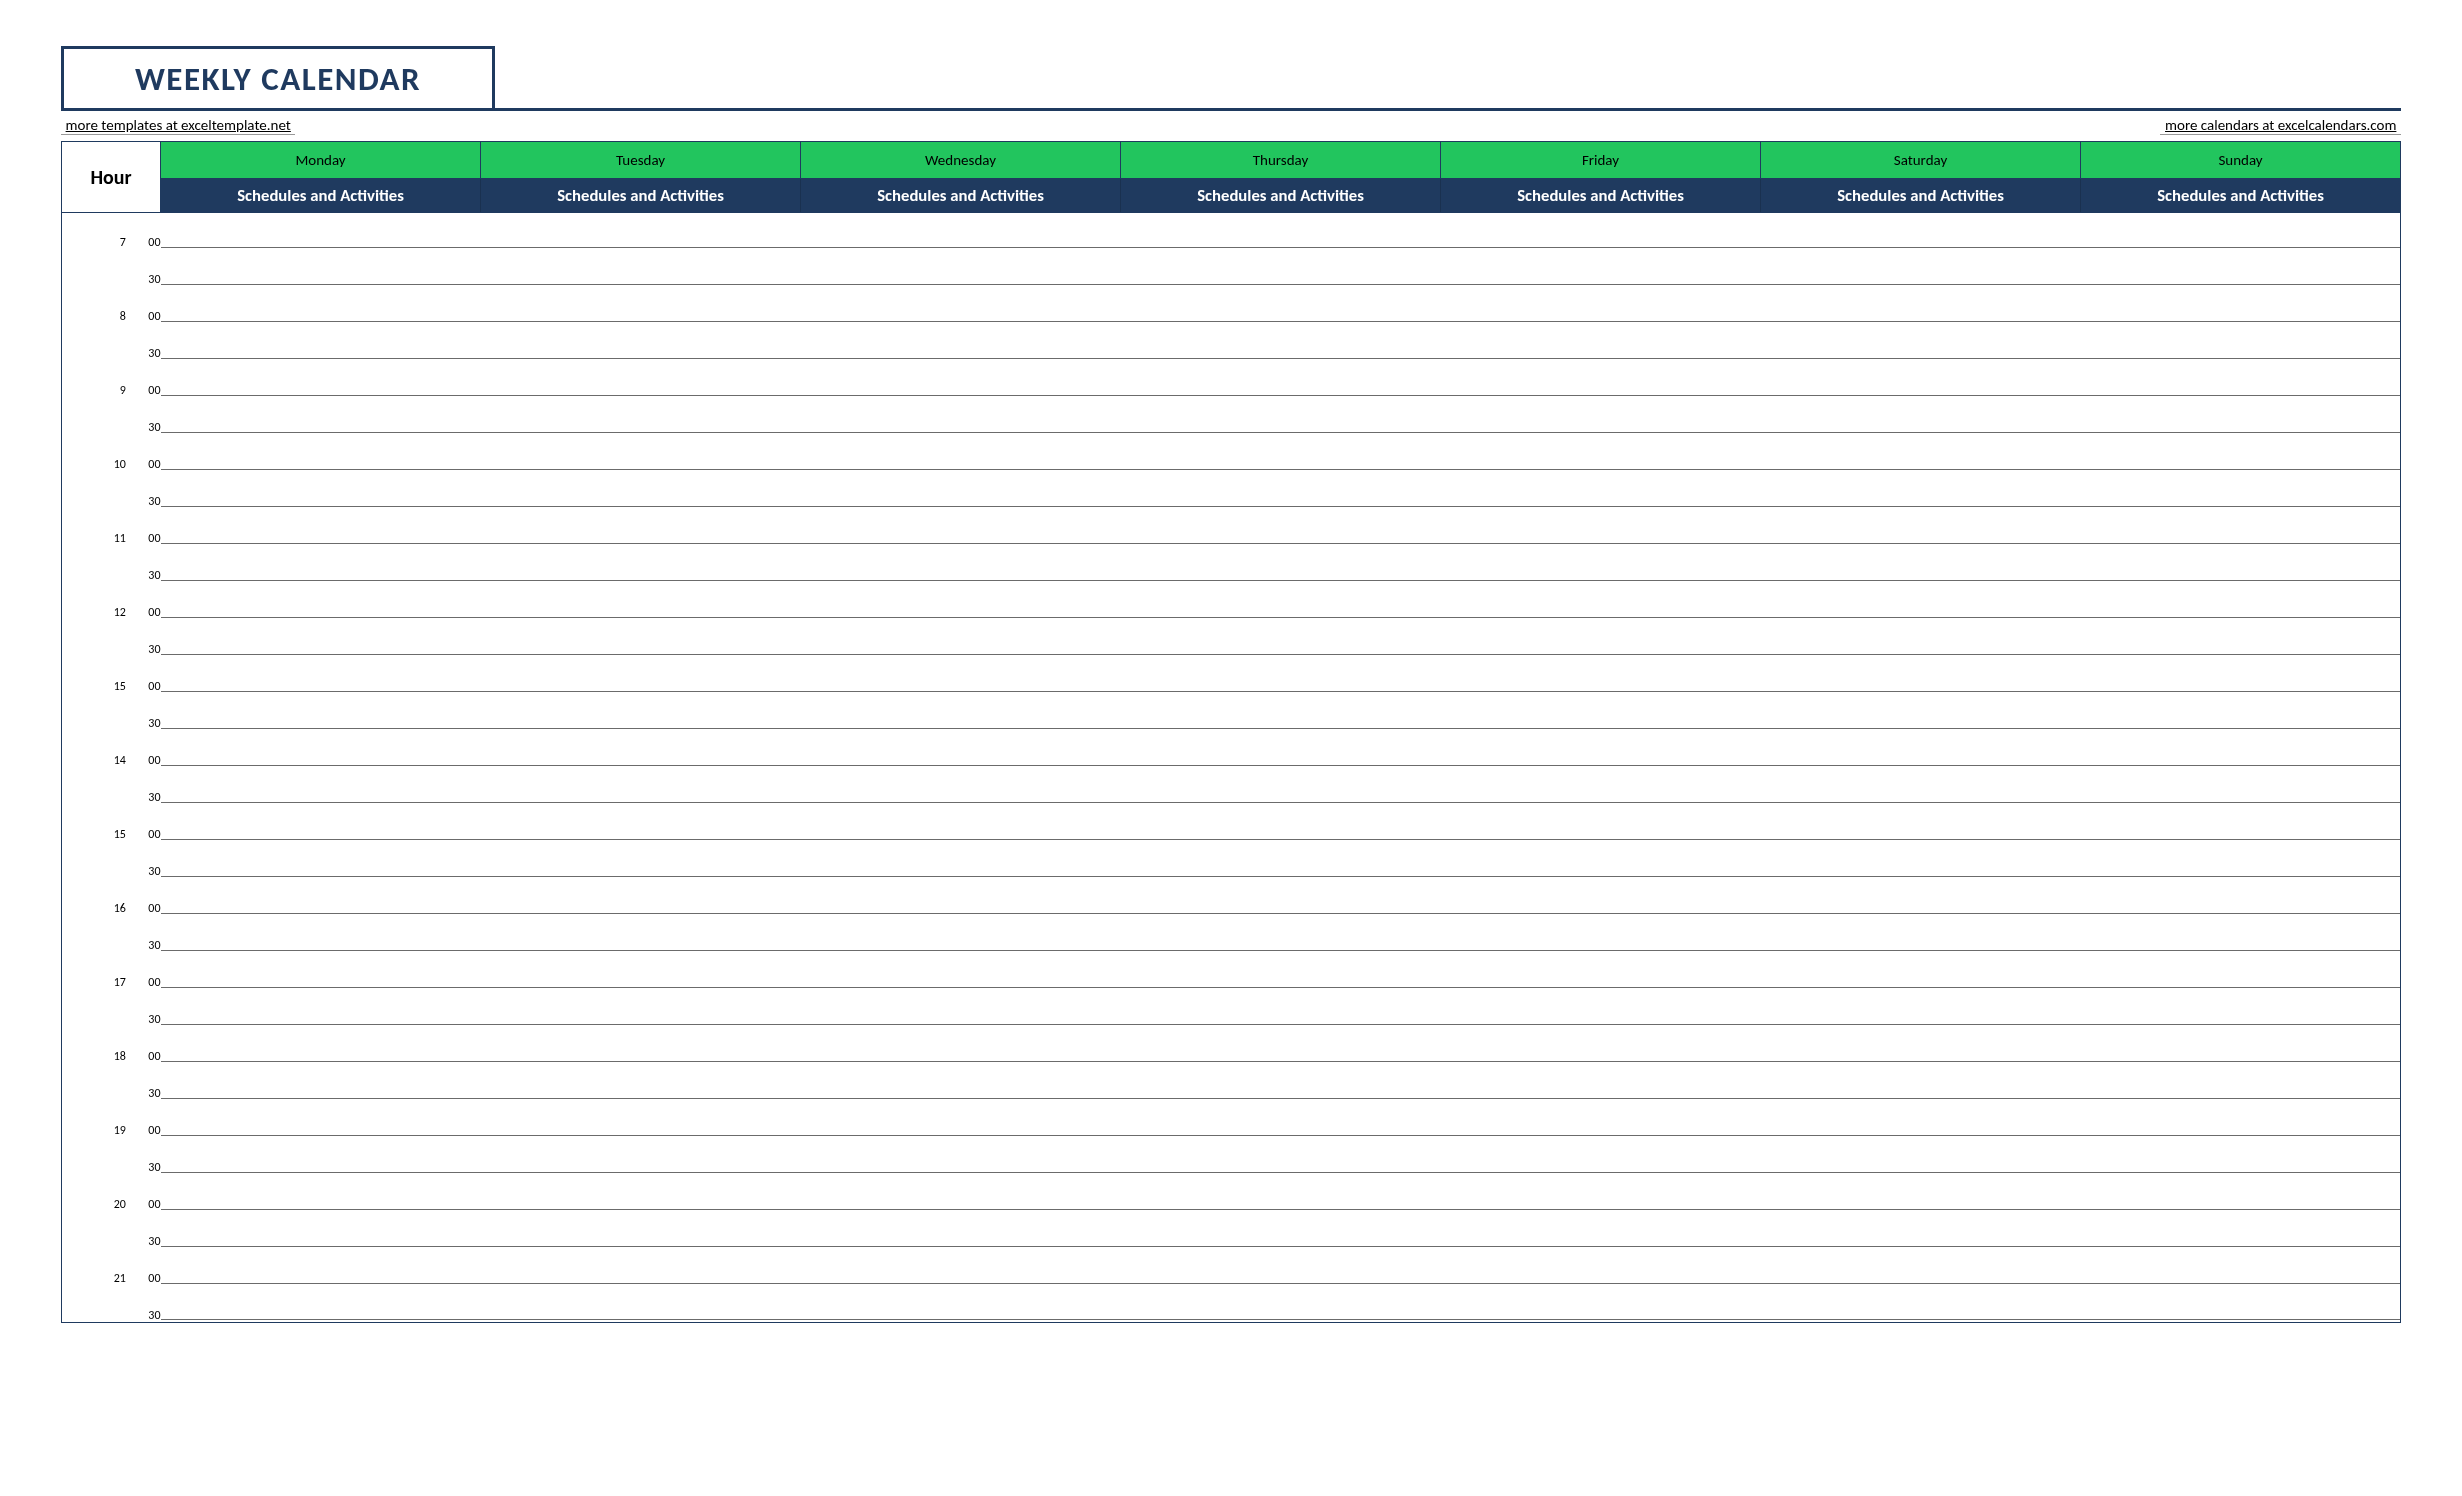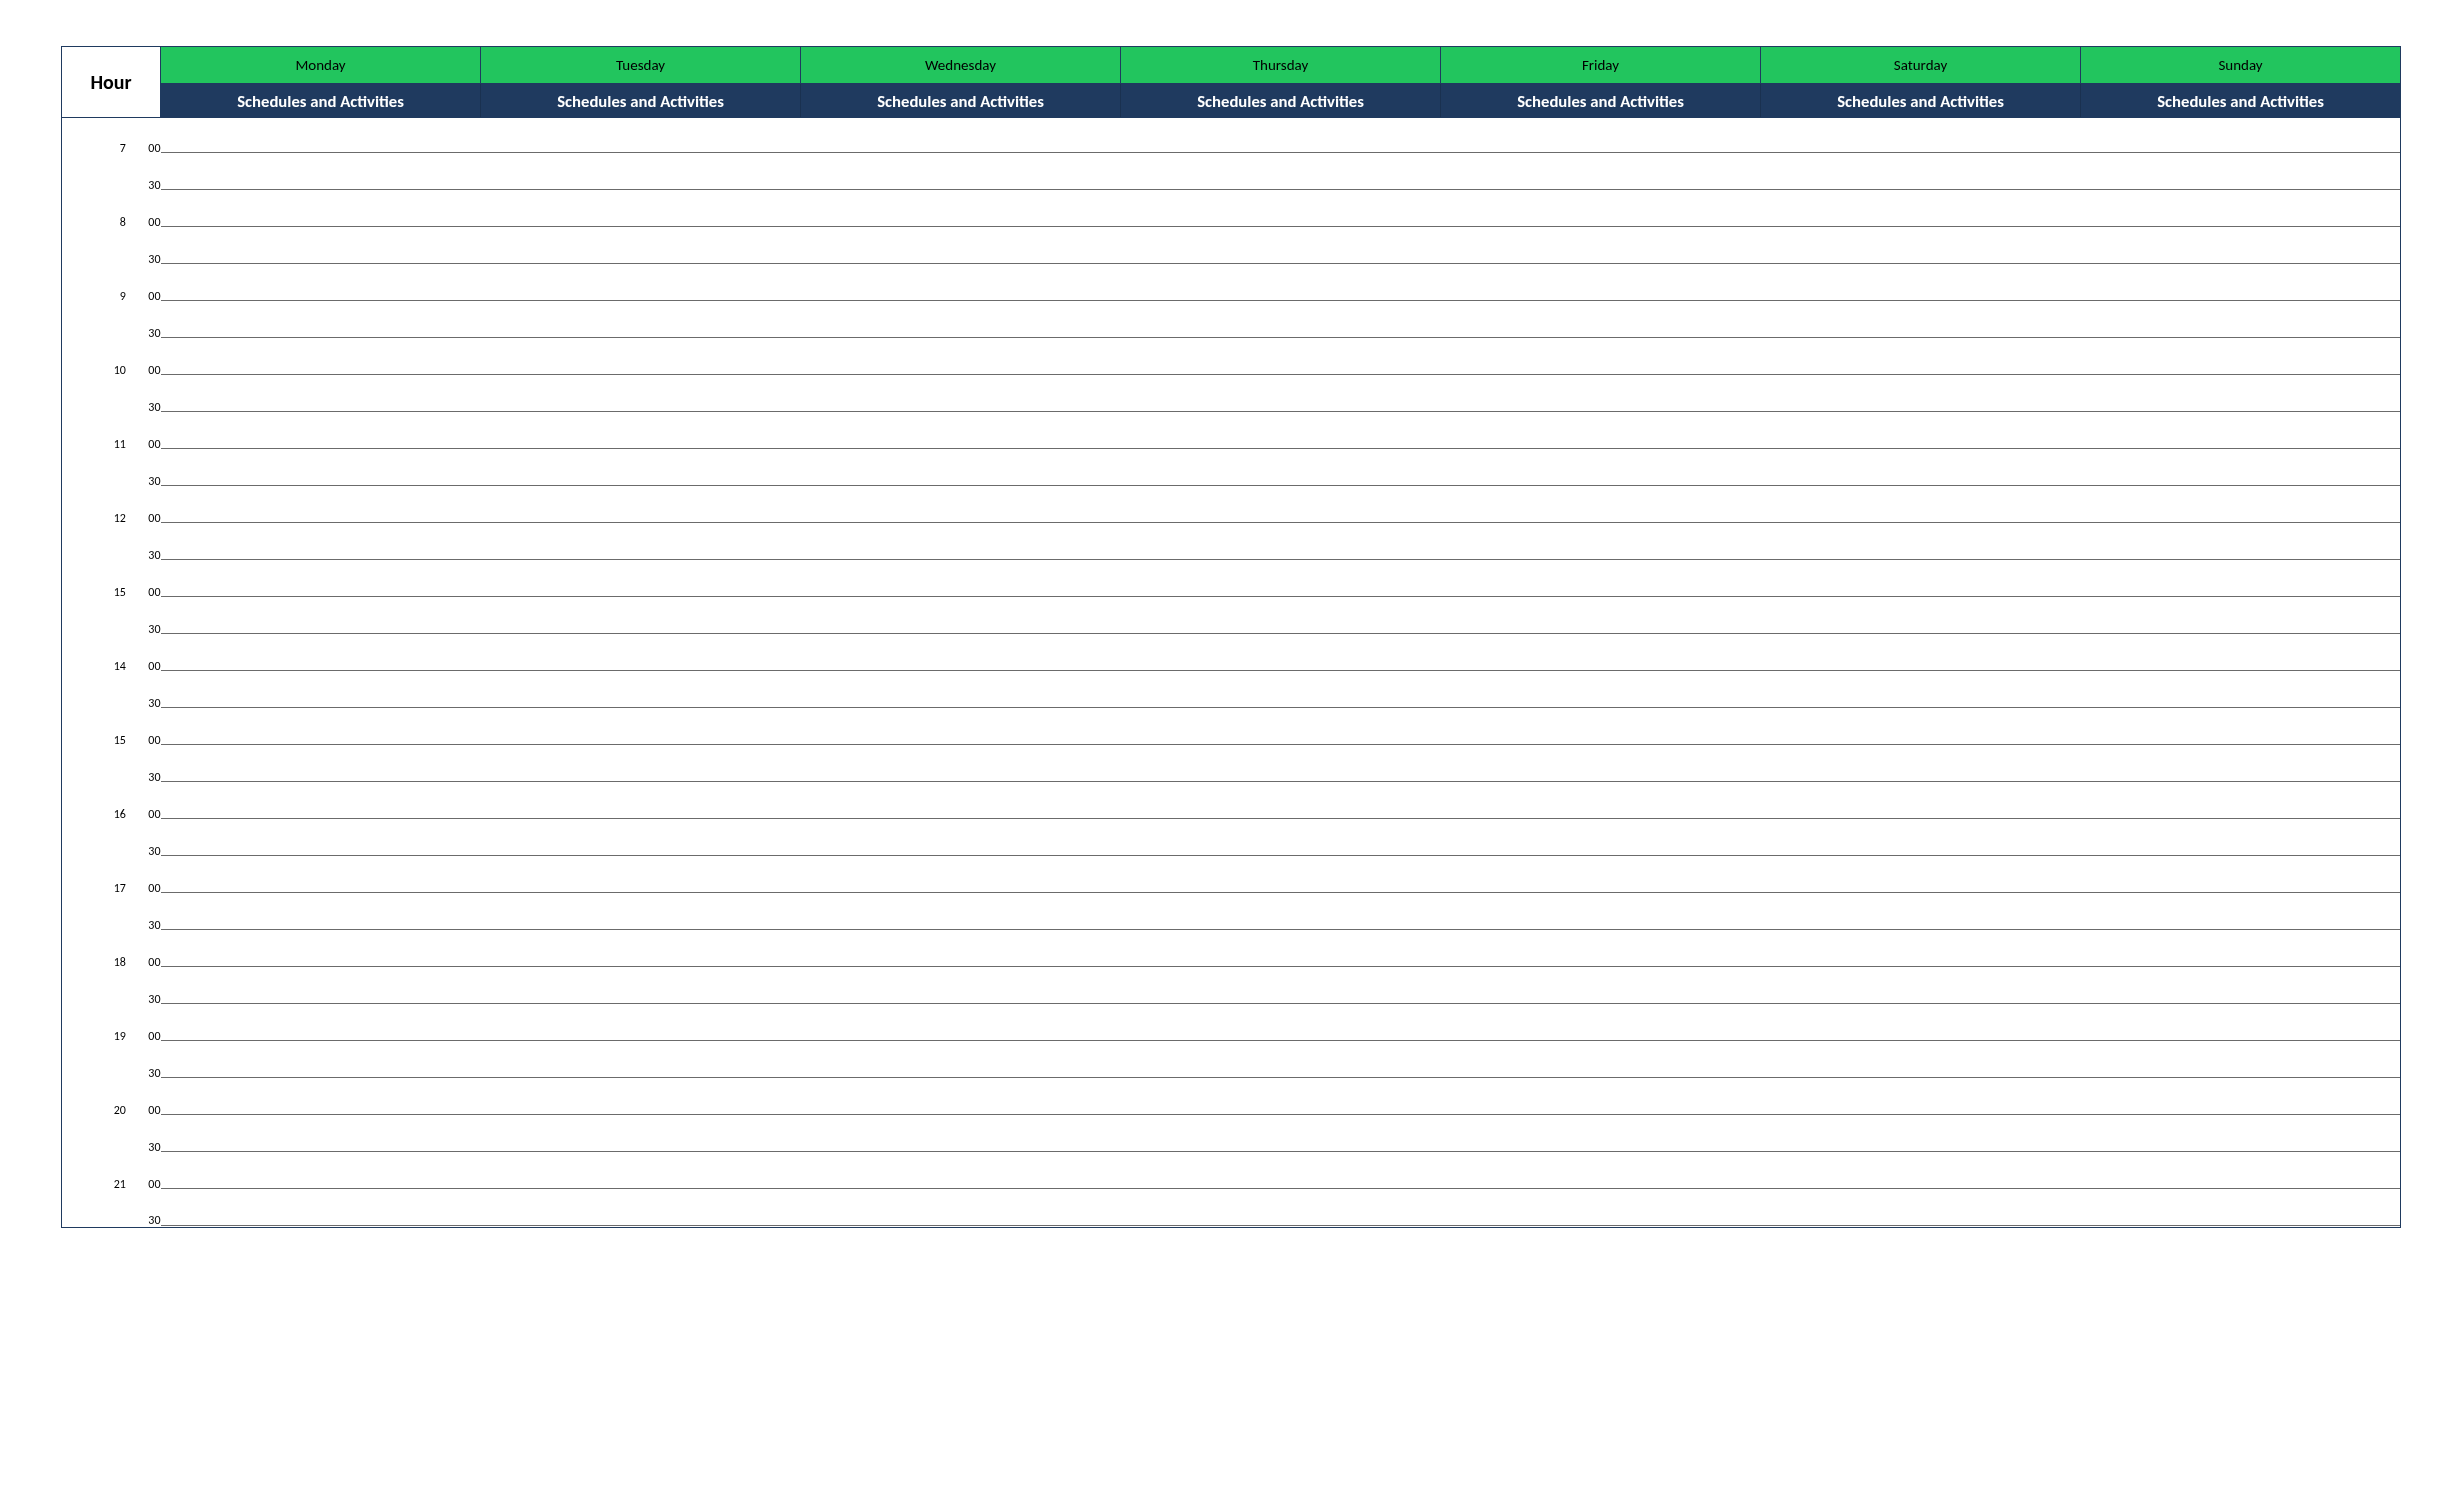--- a/index.html
+++ b/index.html
@@ -145,21 +145,29 @@
   }
   
   tr.time-row td.hour-col { border-left: 0.8px solid var(--border); }
 
 </style>
 </head>
 <body>
 
 <div class="page">
 
-
+  <div class="title-row">
+    <div class="title-box">WEEKLY CALENDAR</div>
+    <div class="title-line"></div>
+  </div>
+
+  <div class="links-row">
+    <span class="lnk">more templates at exceltemplate.net</span>
+    <span class="lnk">more calendars at excelcalendars.com</span>
+  </div>
 
   <table class="cal">
     <colgroup>
       <col style="width:99px">
       <col>
         <col>
         <col>
         <col>
         <col>
         <col>

